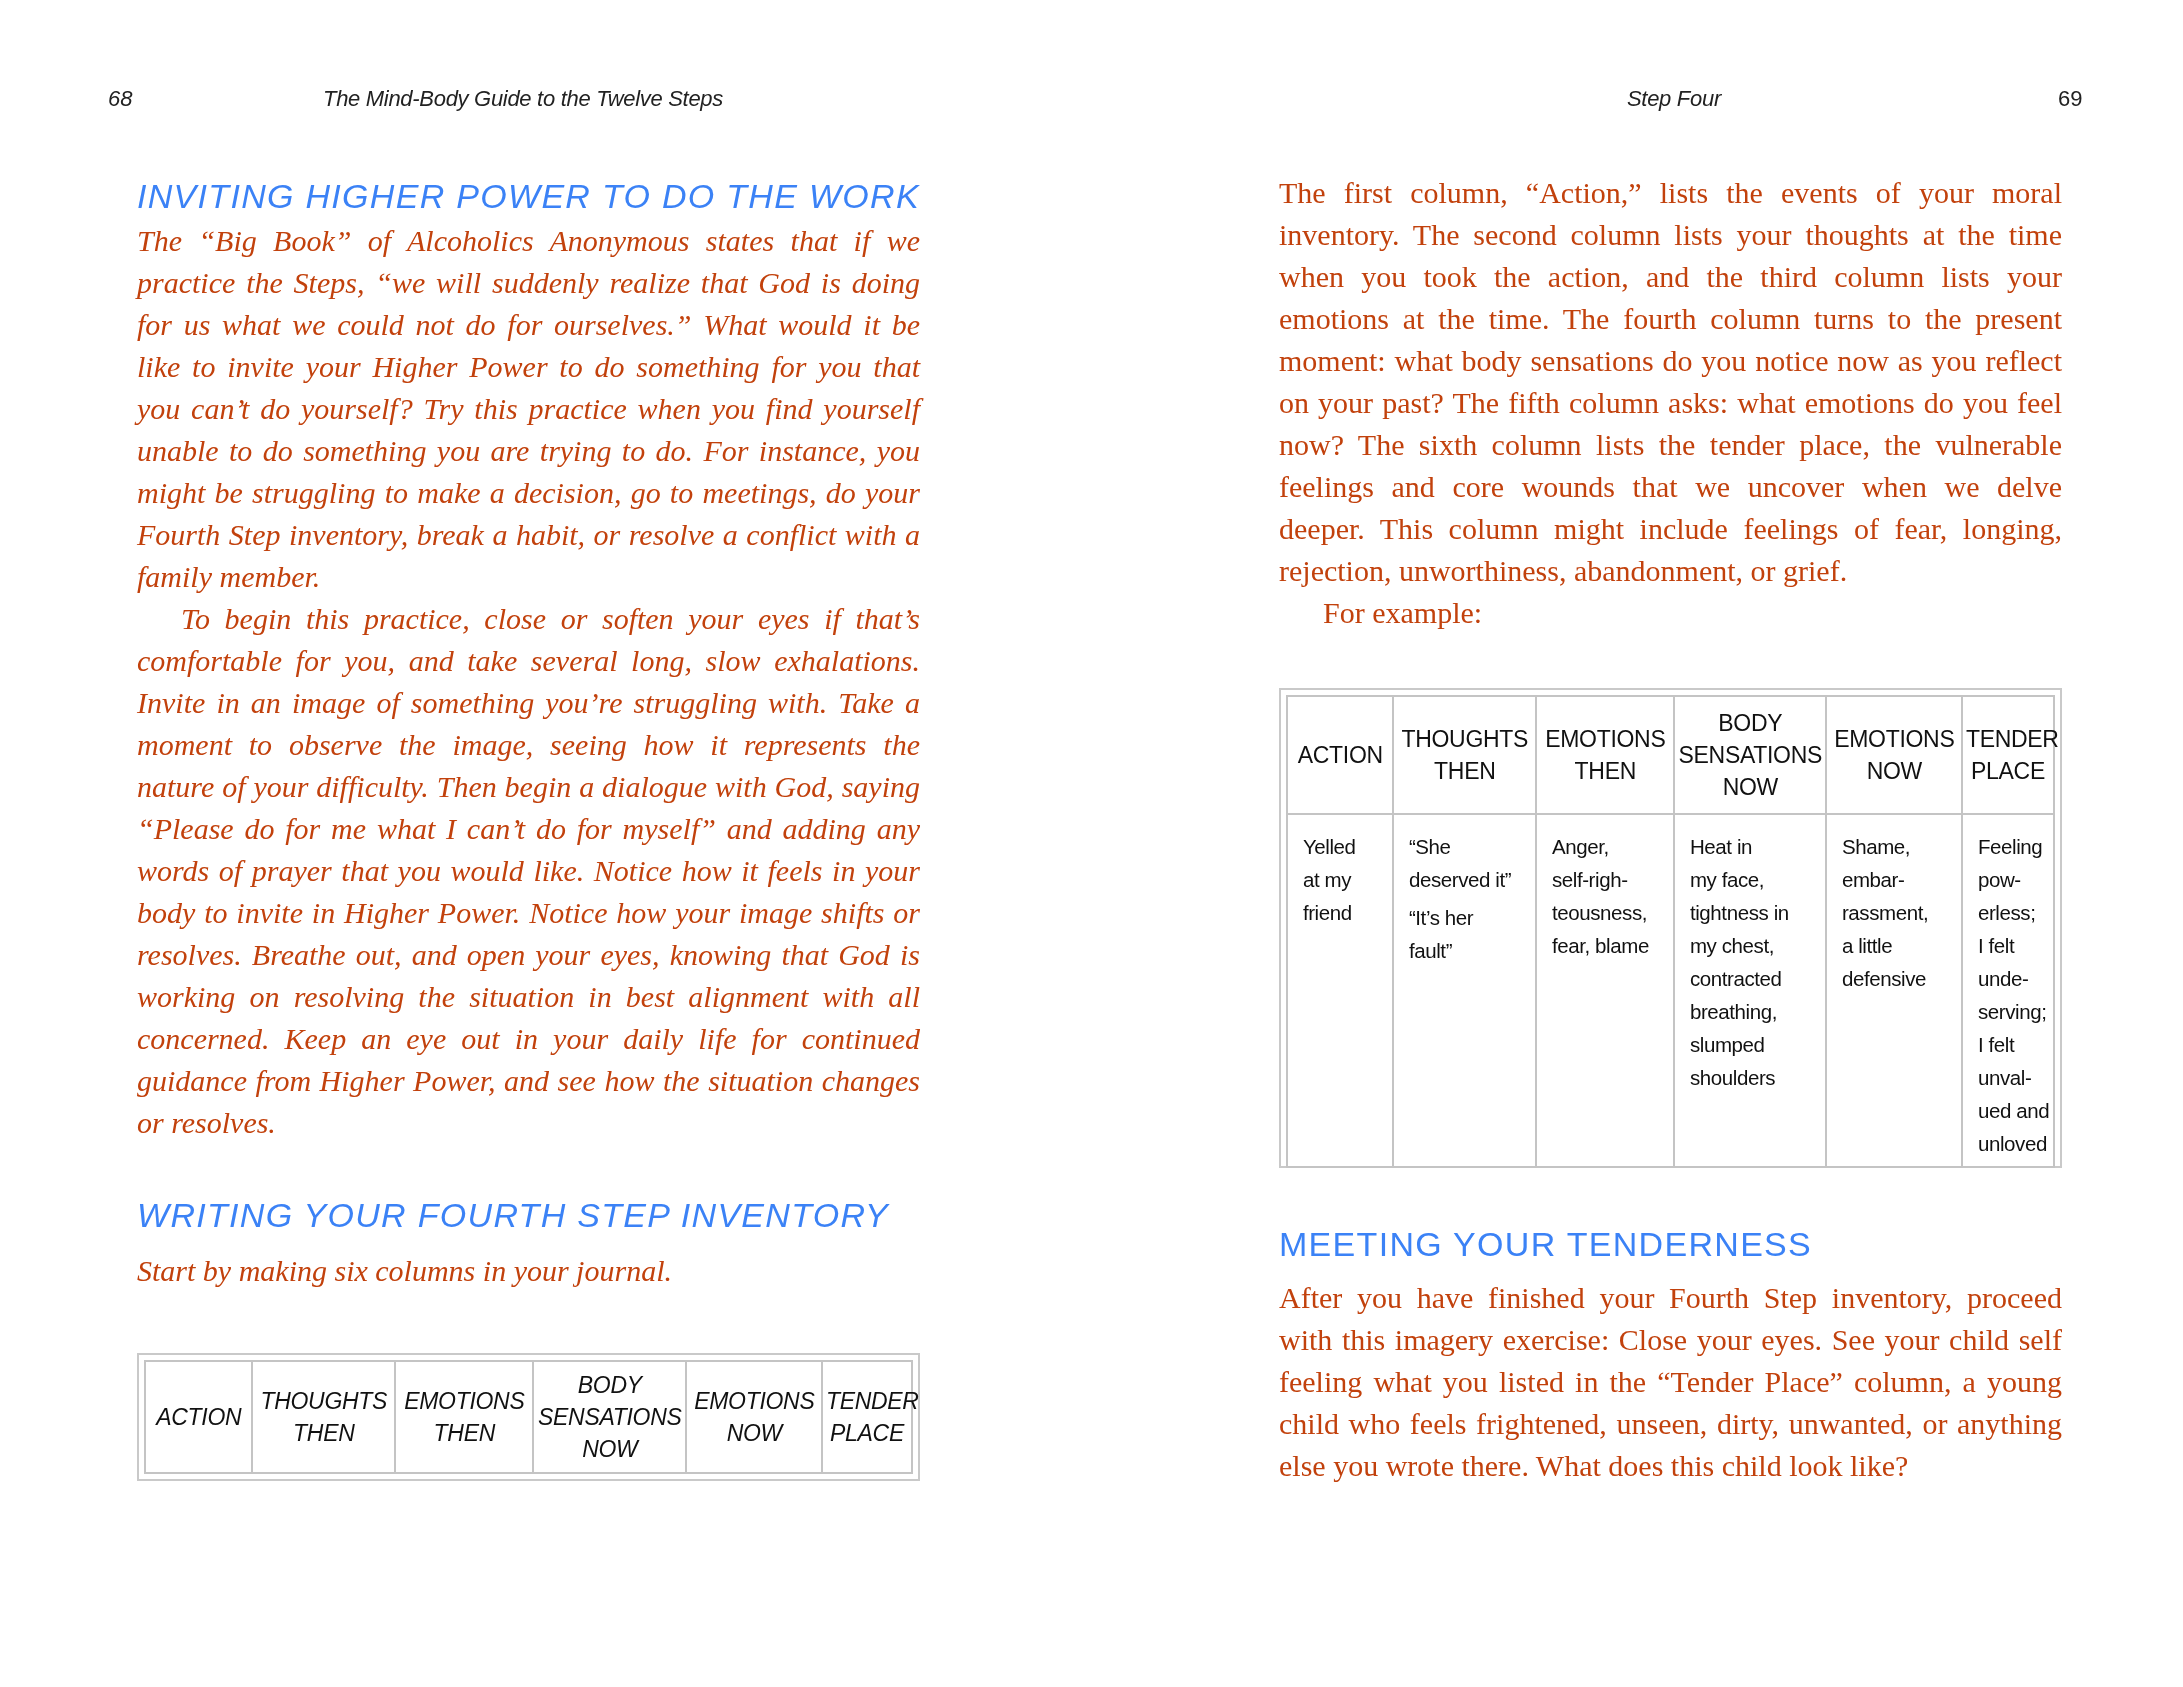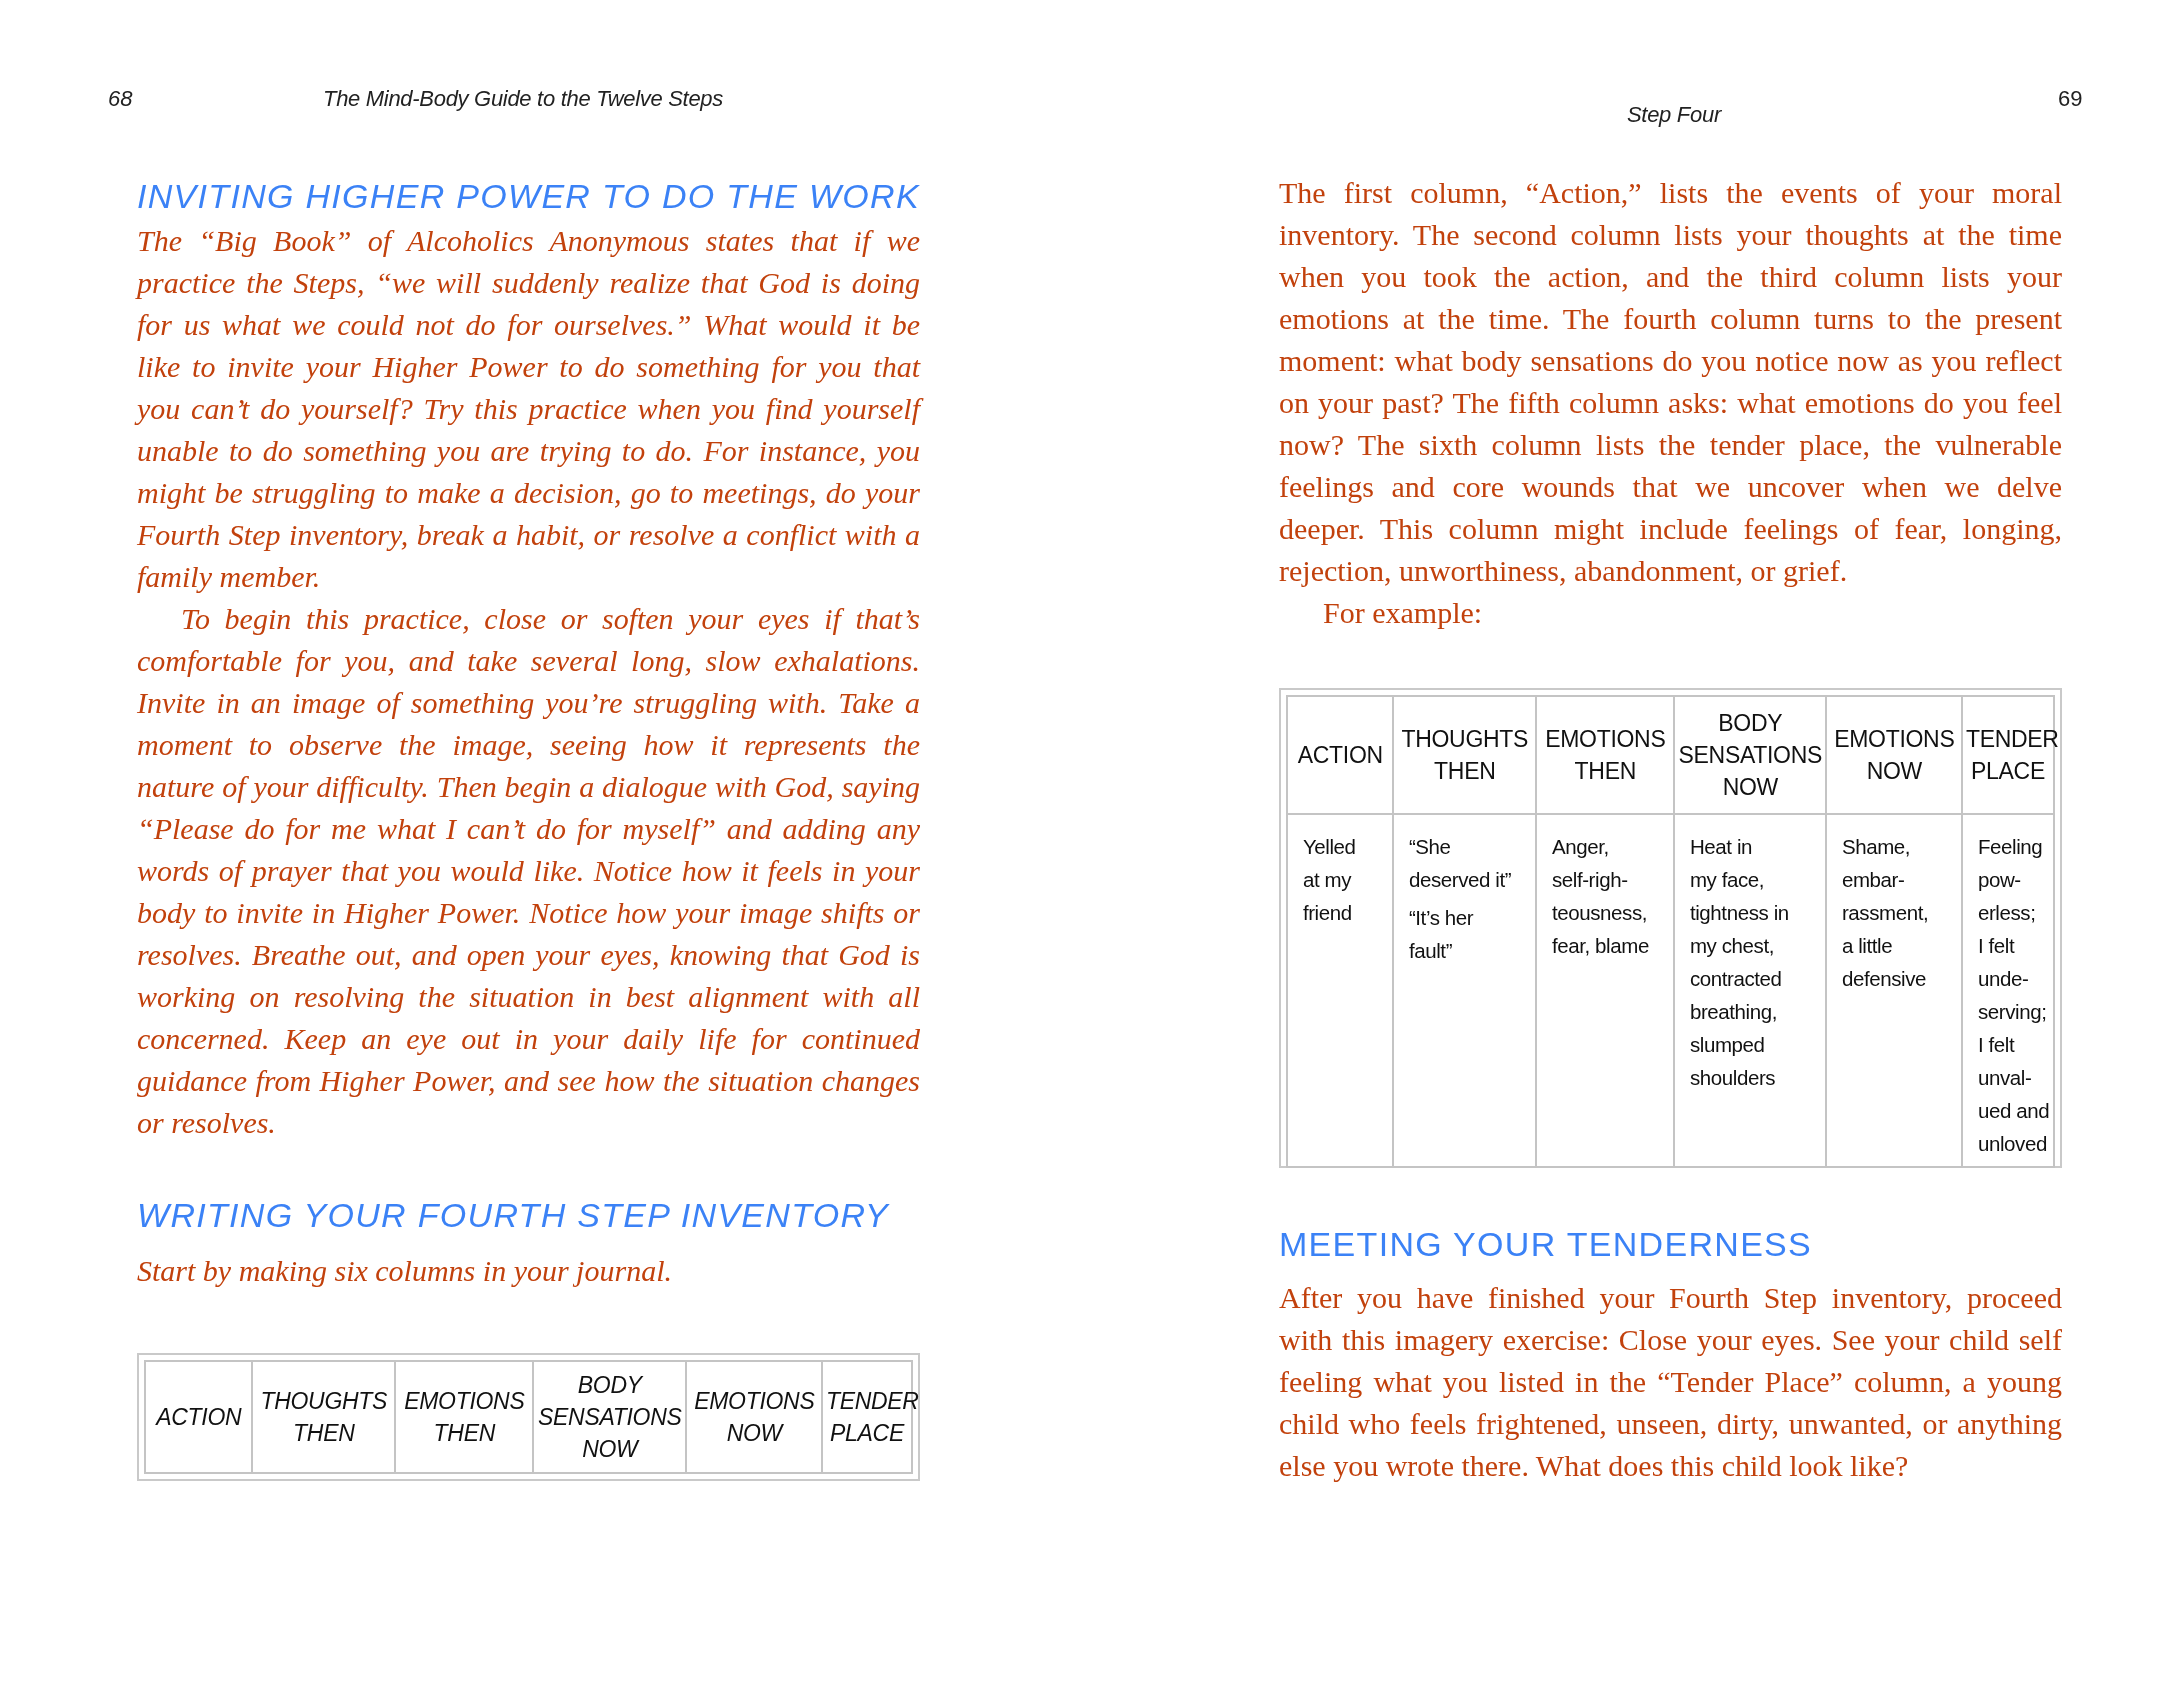--- a/index.html
+++ b/index.html
@@ -3,21 +3,21 @@
 <meta charset="utf-8">
 <style>
   html, body { margin: 0; padding: 0; background: #ffffff; }
   body { width: 2183px; height: 1687px; position: relative; overflow: hidden; color: #111; }
   .page { position: absolute; top: 0; height: 1687px; }
   #page-left { left: 0; width: 1092px; font-style: italic; }
   #page-right { left: 1092px; width: 1092px; }
 
   .running-head { position: absolute; top: 86px; font-family: "Liberation Sans", sans-serif; font-size: 22px; color: #222; letter-spacing: -0.3px; }
   .folio { position: absolute; top: 86px; font-family: "Liberation Sans", sans-serif; font-size: 22px; color: #222; }
-  .italic { font-style: italic; margin-top: 16px; }
+  .italic { font-style: italic; }
 
   .heading { position: absolute; font-family: "Liberation Sans", sans-serif; font-weight: normal; font-size: 34px; letter-spacing: 1.3px; color: #3b82f6; margin: 0; white-space: nowrap; transform-origin: left top; }
 
   .body-text { position: absolute; font-family: "Liberation Serif", serif; font-size: 30px; line-height: 42px; color: #c2410c; text-align: justify; text-align-last: left; hyphens: manual; }
   .body-text p { margin: 0; }
   .indent { text-indent: 44px; }
 
   .inv-table { position: absolute; border: 2.6px solid #c9c9c9; padding: 5.3px; background: #fff; box-sizing: border-box; }
   .inv-table table { border-collapse: collapse; width: 100%; height: 100%; table-layout: fixed; }
   .inv-table th, .inv-table td { border: 2.6px solid #c4c4c4; font-family: "Liberation Sans", sans-serif; color: #111; }

